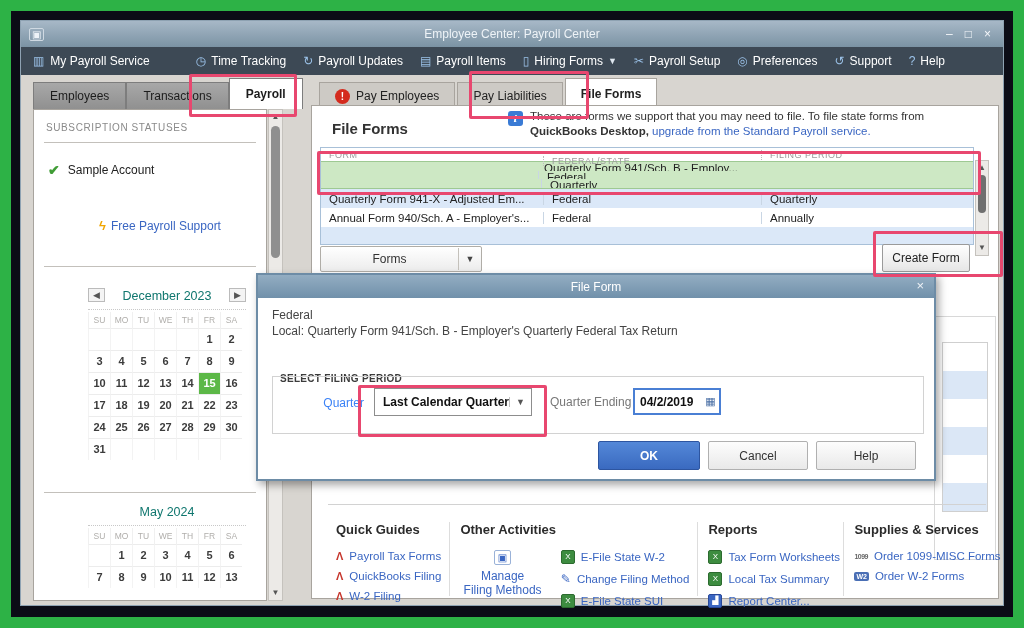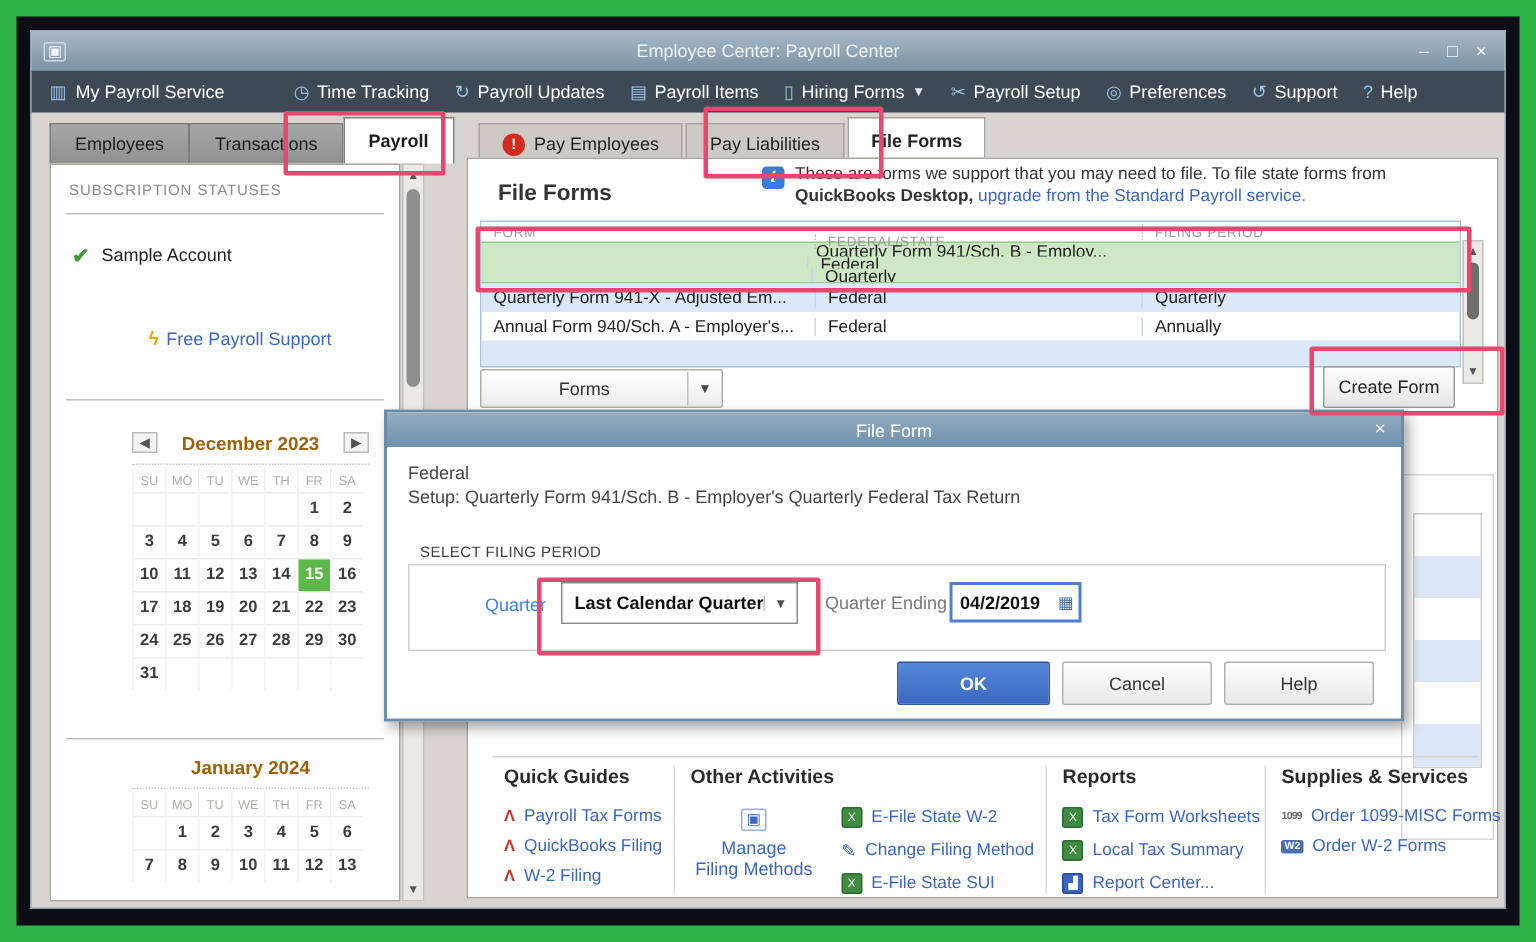--- a/index.html
+++ b/index.html
@@ -47,21 +47,21 @@
 
   
   .cal{position:absolute;width:158px;}
   #cal-dec{left:54px;top:176px;}
   #cal-jan{left:54px;top:392px;}
   .cal-titlerow{display:flex;align-items:center;justify-content:center;gap:8px;height:20px;position:relative;}
   .cal-nav{position:absolute;top:2px;font-size:9px;color:#555;border:1px solid #bbb;background:#f4f4f4;
            padding:1px 4px;cursor:pointer;line-height:10px;}
   .cal-nav:first-child{left:0;}
   .cal-nav:last-child{right:0;}
-  .cal-title{font-weight:bold;font-size:12.5px;color:#a16207;}
+  .cal-title{font-weight:normal;font-size:12.5px;color:#0f766e;}
   .cal-div{border-top:1px dotted #c8c8c8;margin:3px 0 2px 0;}
   .cal-grid{display:grid;grid-template-columns:repeat(7,22px);}
   .cal-h{font-size:8.5px;color:#b0aeab;text-align:center;line-height:16px;border-left:1px solid #f0f0f0;}
   .cal-c{font-size:11px;font-weight:bold;color:#3c3c3c;text-align:center;line-height:21px;height:21px;
          border-top:1px solid #ececec;border-left:1px solid #f3f3f3;cursor:pointer;}
   .cal-c.empty{cursor:default;}
   .cal-c.sel{background:#5cb847;color:#fff;}
 
   
   .side-scroll{position:absolute;left:247px;top:88px;width:15px;height:492px;background:#eceae7;
@@ -124,21 +124,21 @@
               align-items:center;justify-content:center;cursor:pointer;border-radius:2px;}
 
   
   .bg-box{position:absolute;left:622px;top:210px;width:60px;height:242px;border:1px solid #d8d8d8;}
   .bg-stripes{position:absolute;left:630px;top:236px;width:44px;height:168px;border:1px solid #cfcfcf;
               background:repeating-linear-gradient(to bottom,#fff 0 28px,#dbe7f6 28px 56px);}
 
   
   .sec-divider{position:absolute;left:16px;right:12px;top:398px;border-top:1px solid #d2d2d2;}
   #sections{position:absolute;left:14px;top:404px;right:6px;bottom:2px;display:flex;}
-  .sec{padding:0 8px 0 10px;box-sizing:border-box;}
+  .sec{padding:0 8px 0 10px;box-sizing:border-box;margin-top:12px;}
   .sec:nth-child(1){width:134px;}
   .sec:nth-child(2){width:248px;}
   .sec:nth-child(3){width:146px;}
   .sec:nth-child(4){flex:1;}
   .sec + .sec{border-left:1px solid #ddd;}
   .sec-title{font-size:13px;font-weight:bold;color:#2b2b2b;margin-bottom:13px;white-space:nowrap;}
   .qlink{display:flex;align-items:center;gap:6px;margin-bottom:8px;color:#3a66c2;cursor:pointer;white-space:nowrap;}
   .qlabel{font-size:11.5px;}
   .icon-pdf{color:#c6362c;font-weight:bold;font-size:11px;}
   .icon-excel,.icon-report{display:inline-block;width:12px;height:12px;line-height:12px;font-size:8px;
@@ -156,21 +156,21 @@
   .oa-list{display:flex;flex-direction:column;}
 
   
   .dialog{position:absolute;left:235px;top:252px;width:680px;height:208px;background:#fff;
           border:2px solid #6d8ca6;box-sizing:border-box;z-index:20;box-shadow:3px 4px 8px rgba(0,0,0,.35);}
   .dlg-title{height:23px;background:linear-gradient(#93adc2,#7090aa);display:flex;align-items:center;
              justify-content:center;color:#fff;font-size:12px;position:relative;text-align:right;}
   .dlg-close{position:absolute;right:10px;top:3px;color:#eef2f6;font-size:13px;cursor:pointer;}
   .dlg-fed{position:absolute;left:14px;top:33px;color:#444;}
   .dlg-form{position:absolute;left:14px;top:49px;color:#444;}
-  .dlg-select-label{position:absolute;left:22px;top:88px;font-size:10px;font-weight:normal;color:#3c3c3c;letter-spacing:.3px;}
+  .dlg-select-label{position:absolute;left:22px;top:98px;font-size:10px;font-weight:bold;color:#3c3c3c;letter-spacing:.3px;}
   .dlg-group{position:absolute;left:14px;top:101px;width:650px;height:56px;border:1px solid #d2d2d2;}
   .dlg-qlabel{position:absolute;left:28px;top:121px;width:78px;text-align:right;color:#3b82f6;}
   .dropdown{position:absolute;left:116px;top:113px;width:158px;height:28px;border:1px solid #8d8d8d;
             background:#fff;display:flex;align-items:center;cursor:pointer;box-sizing:border-box;}
   .dd-label{flex:1;padding-left:8px;font-size:12px;color:#111;font-weight:bold;white-space:nowrap;}
   .dd-caret{width:22px;text-align:center;border-left:1px solid #c0c0c0;color:#555;font-size:9px;}
   .dlg-qend-label{position:absolute;left:292px;top:120px;color:#777;}
   .datefield{position:absolute;left:375px;top:113px;width:88px;height:27px;border:2px solid #4a7fd4;
              background:#fff;display:flex;align-items:center;box-sizing:border-box;}
   .df-value{flex:1;padding-left:5px;font-size:12px;font-weight:bold;color:#111;}
@@ -321,21 +321,21 @@
           <span class="cal-c empty"></span>
           <span class="cal-c empty"></span>
           <span class="cal-c empty"></span>
           <span class="cal-c empty"></span>
           <span class="cal-c empty"></span>
         </div>
       </div>
     <div class="hr" style="top:382px"></div>
     <div class="cal" id="cal-jan">
         <div class="cal-titlerow">
-          <span class="cal-title">January 2024</span>
+          <span class="cal-title">May 2024</span>
         </div>
         <div class="cal-div"></div>
         <div class="cal-grid">
           <span class="cal-h">SU</span>
           <span class="cal-h">MO</span>
           <span class="cal-h">TU</span>
           <span class="cal-h">WE</span>
           <span class="cal-h">TH</span>
           <span class="cal-h">FR</span>
           <span class="cal-h">SA</span>
@@ -491,21 +491,21 @@
       </div>
   </div>
 
   <div class="dialog">
     <div class="dlg-title">
       <span>File Form</span>
       <span class="dlg-close">×</span>
     </div>
     <div class="dlg-fed">Federal</div>
     <div class="dlg-form">
-      <span>Setup:</span>
+      <span>Local:</span>
       <span>Quarterly Form 941/Sch. B - Employer's Quarterly Federal Tax Return</span>
     </div>
     <div class="dlg-select-label">SELECT FILING PERIOD</div>
     <div class="dlg-group"></div>
     <div class="dlg-qlabel">Quarter</div>
     <div class="dropdown">
       <span class="dd-label">Last Calendar Quarter</span>
       <span class="dd-caret">▼</span>
     </div>
     <div class="dlg-qend-label">Quarter Ending</div>

